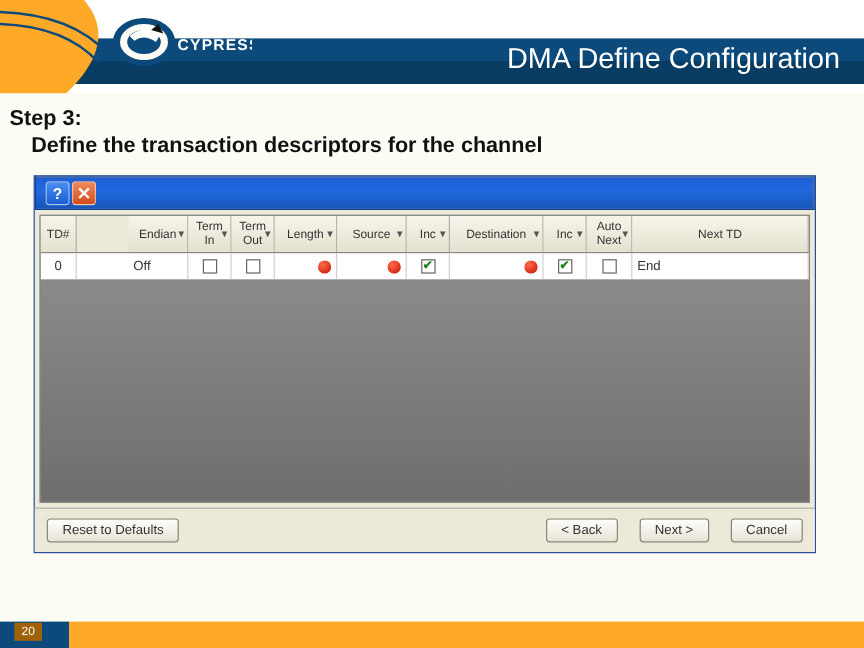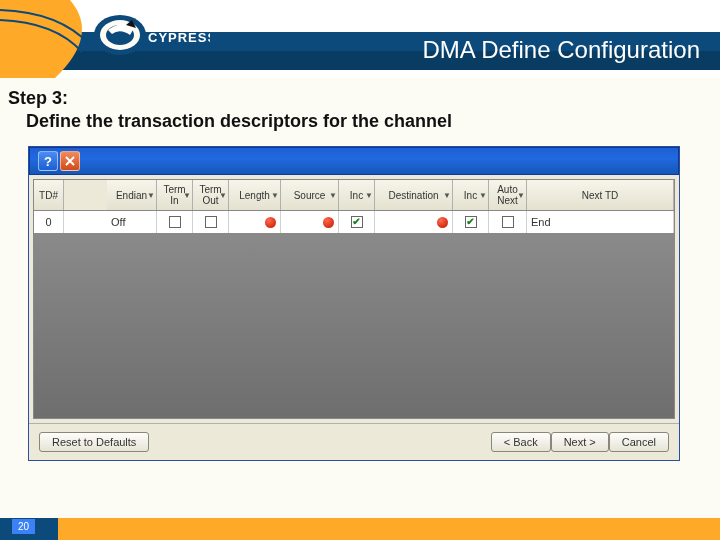--- a/index.html
+++ b/index.html
@@ -46,23 +46,23 @@
   
   .grid-row { display: flex; background: #fff; height: 22px; font-size: 11px; color: #333; }
   .gr-cell { border-right: 1px solid #d0d0d0; display: flex; align-items: center; justify-content: center; padding: 0 2px; }
   .grid-body { flex: 1; background: linear-gradient(to bottom, #8a8a8a, #6e6e6e); }
   
   .chk { width: 12px; height: 12px; border: 1px solid #666; background: #fff; display: inline-flex; align-items: center; justify-content: center; font-size: 10px; color: #188018; font-weight: bold; line-height: 1; }
   .warn-dot { width: 11px; height: 11px; border-radius: 50%; background: radial-gradient(circle at 35% 30%, #ff6b4a, #c41200); display: inline-block; }
   
   .wizard-footer { padding: 8px 10px; display: flex; align-items: center; border-top: 1px solid #b0b0b0; background: #ece9d8; }
   .win-btn { background: linear-gradient(to bottom, #fdfdfb, #e7e4d5); border: 1px solid #8a867a; border-radius: 3px; padding: 3px 12px; font-size: 11px; font-family: Tahoma, sans-serif; color: #333; cursor: pointer; text-align: right; }
-  .footer-nav { margin-left: auto; display: flex; gap: 0; }
+  .footer-nav { margin-left: auto; display: flex; gap: 18px; }
   
-  .page-num { position: absolute; left: 12px; bottom: 6px; background: #3b82f6; color: #fff; font-size: 10px; padding: 2px 6px; }
+  .page-num { position: absolute; left: 12px; bottom: 6px; background: #a16207; color: #fff; font-size: 10px; padding: 2px 6px; }
   .bottom-stripe { position: absolute; bottom: 0; left: 0; right: 0; height: 22px; background: linear-gradient(to right, #0b4a7a 0%, #0b4a7a 8%, #ffa928 8%, #ffa928 100%); z-index: -1; }
 </style>
 </head>
 <body>
 
 <div class="slide-header">
   <div class="header-stripe"></div>
   <svg class="orange-swoosh" viewBox="0 0 105 78">
     <path d="M 0 0 L 70 0 Q 100 35 55 78 L 0 78 Z" fill="#ffa928"></path>
     <path d="M 0 10 Q 60 12 90 45" stroke="#0b4a7a" stroke-width="2" fill="none"></path>

